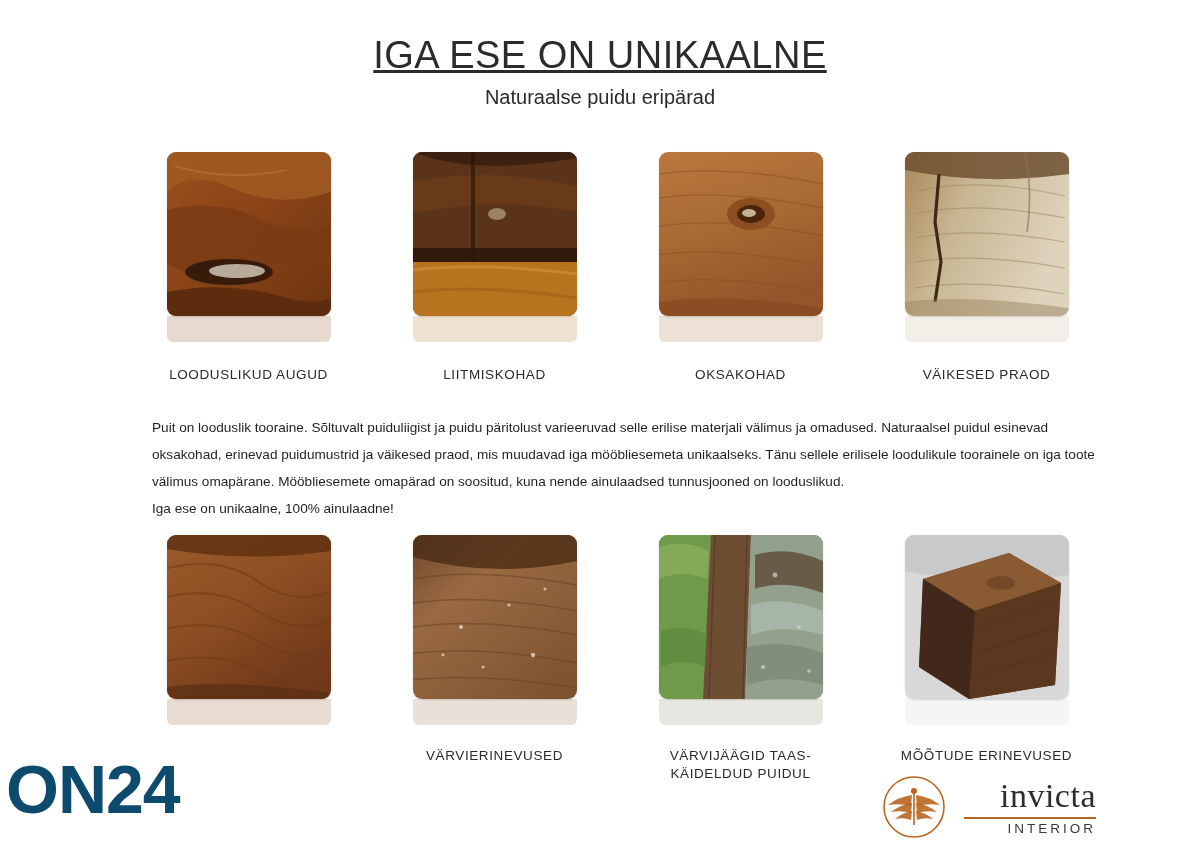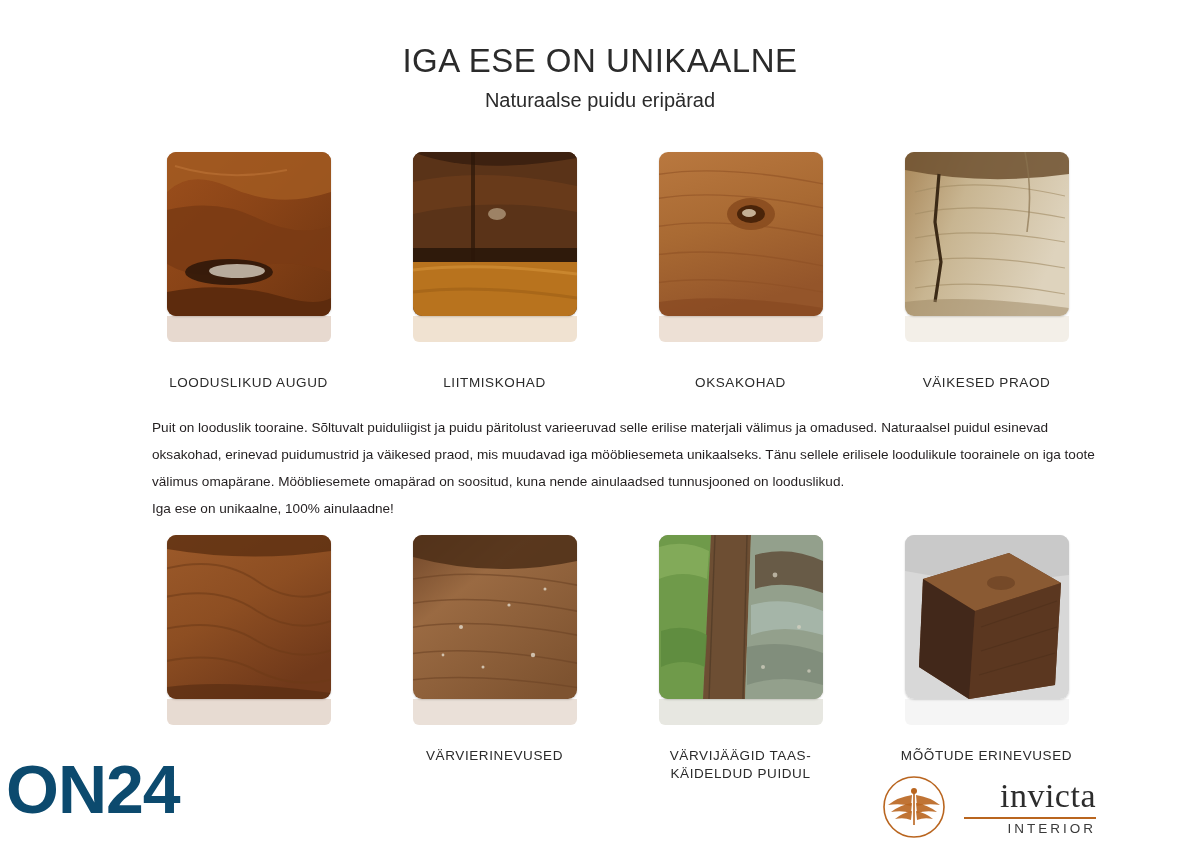--- a/index.html
+++ b/index.html
@@ -17,26 +17,27 @@
     height: 859px;
     background: #ffffff;
   }
 
   
   .header {
     text-align: center;
     padding-top: 34px;
   }
   .title {
-    font-size: 33px;
+    font-size: 38px;
     font-weight: 400;
     letter-spacing: 0.5px;
     color: #2b2b2b;
-    margin: 8px;
+    margin: 0;
     line-height: 1.15;
+    text-decoration: underline;
   }
   .subtitle {
     font-size: 20px;
     font-weight: 400;
     color: #2b2b2b;
     margin: 7px 0 0 0;
     line-height: 1.2;
   }
 
   
@@ -58,21 +59,21 @@
   }
   .thumb {
     width: 164px;
     height: 164px;
     border-radius: 9px;
     overflow: hidden;
     position: relative;
     box-shadow: 0 1px 2px rgba(0,0,0,0.18);
   }
   .caption {
-    margin-top: 32px;
+    margin-top: 24px;
     font-size: 13.5px;
     letter-spacing: 0.6px;
     text-align: center;
     color: #2b2b2b;
     line-height: 1.35;
     white-space: pre-line;
   }
   .grid-bottom .caption { margin-top: 22px; }
 
   

